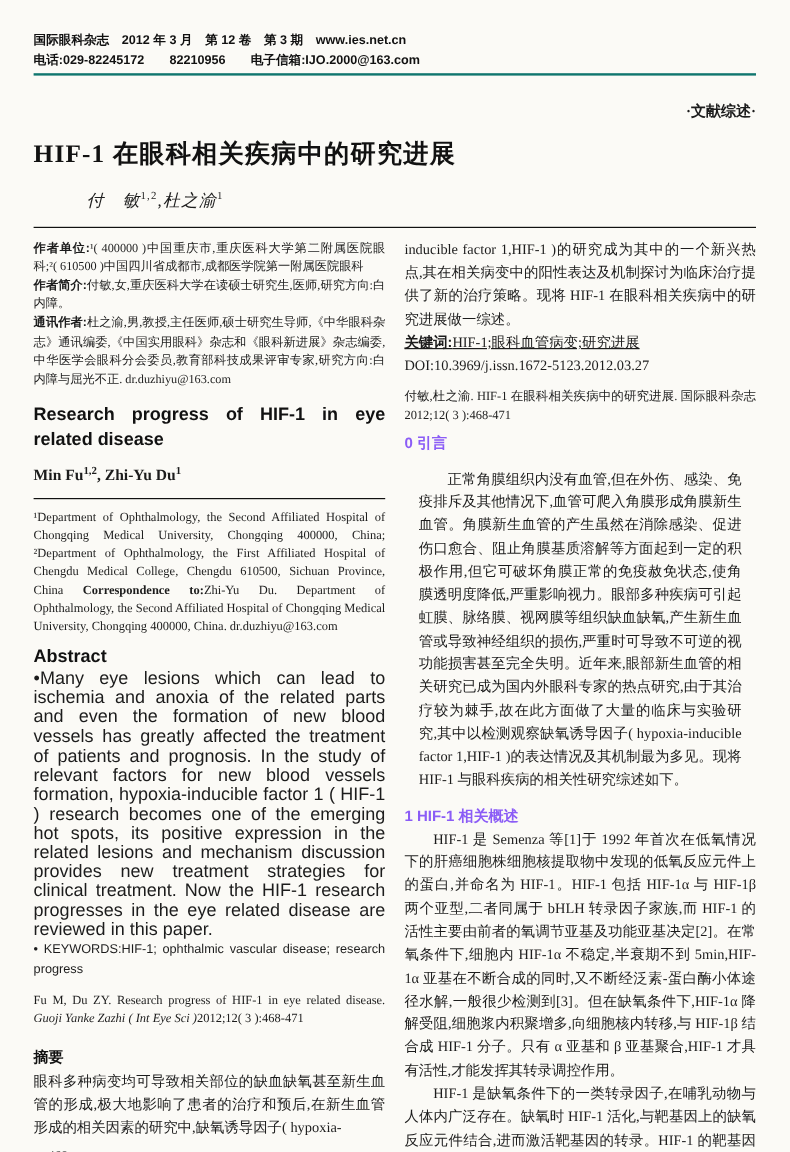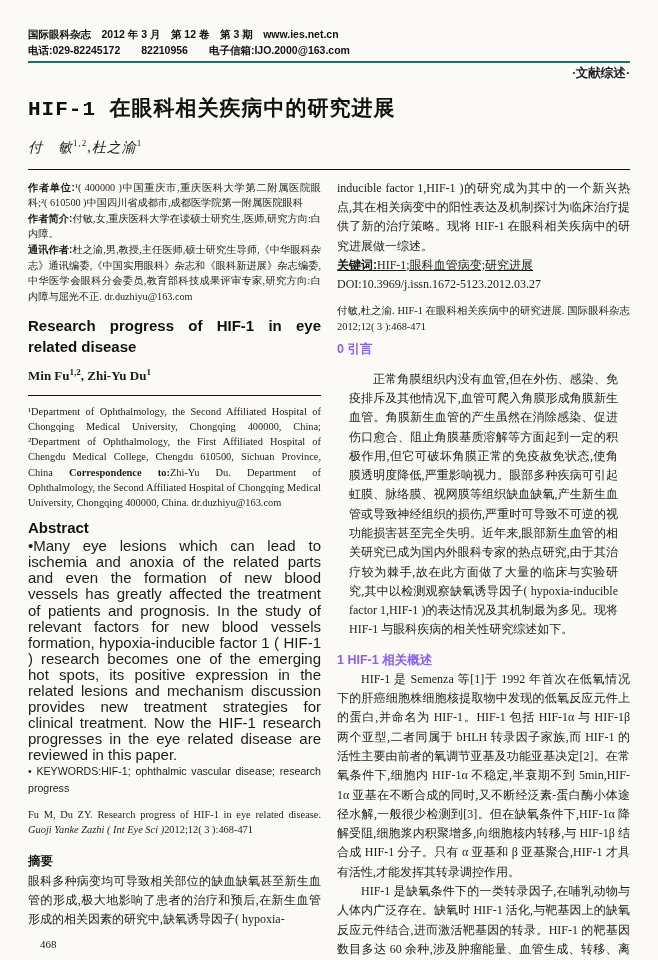--- a/index.html
+++ b/index.html
@@ -18,33 +18,34 @@
   .masthead{
     font-family:"Liberation Sans","DejaVu Sans",sans-serif;
     font-size:10.5px;line-height:16px;
     font-weight:bold;color:#111;
     border-bottom:2px solid #0f766e;
     padding-bottom:3px;
   }
   .section-label{
     text-align:right;
     font-size:12.5px;font-weight:bold;
-    margin-top:2px;
+    margin-top:22px;
     font-family:"Liberation Serif","DejaVu Serif",serif;
   }
   
   .title-zh{
-    font-family:Liberation Mono, monospace;
+    font-family:Liberation Serif, serif;
     font-size:21px;font-weight:bold;letter-spacing:1px;
     margin:12px 0 0 0;color:#111;
   }
   .authors-zh{
     margin-top:16px;
     font-size:14px;font-style:italic;
     letter-spacing:1px;
+    margin-left:44px;
   }
   .authors-zh sup,.authors-en sup{font-size:9px;font-style:normal;}
   .rule-full{border:none;border-top:1.5px solid #111;margin:12px 0 0 0;}
   
   .columns{display:flex;gap:16px;margin-top:7px;}
   .col{width:293px;box-sizing:border-box;text-align:justify;}
   
   .info{font-size:10.2px;line-height:15.6px;}
   .info .lbl{font-weight:bold;font-family:"Liberation Sans","DejaVu Sans",sans-serif;}
   .dates span{margin-right:6px;}

